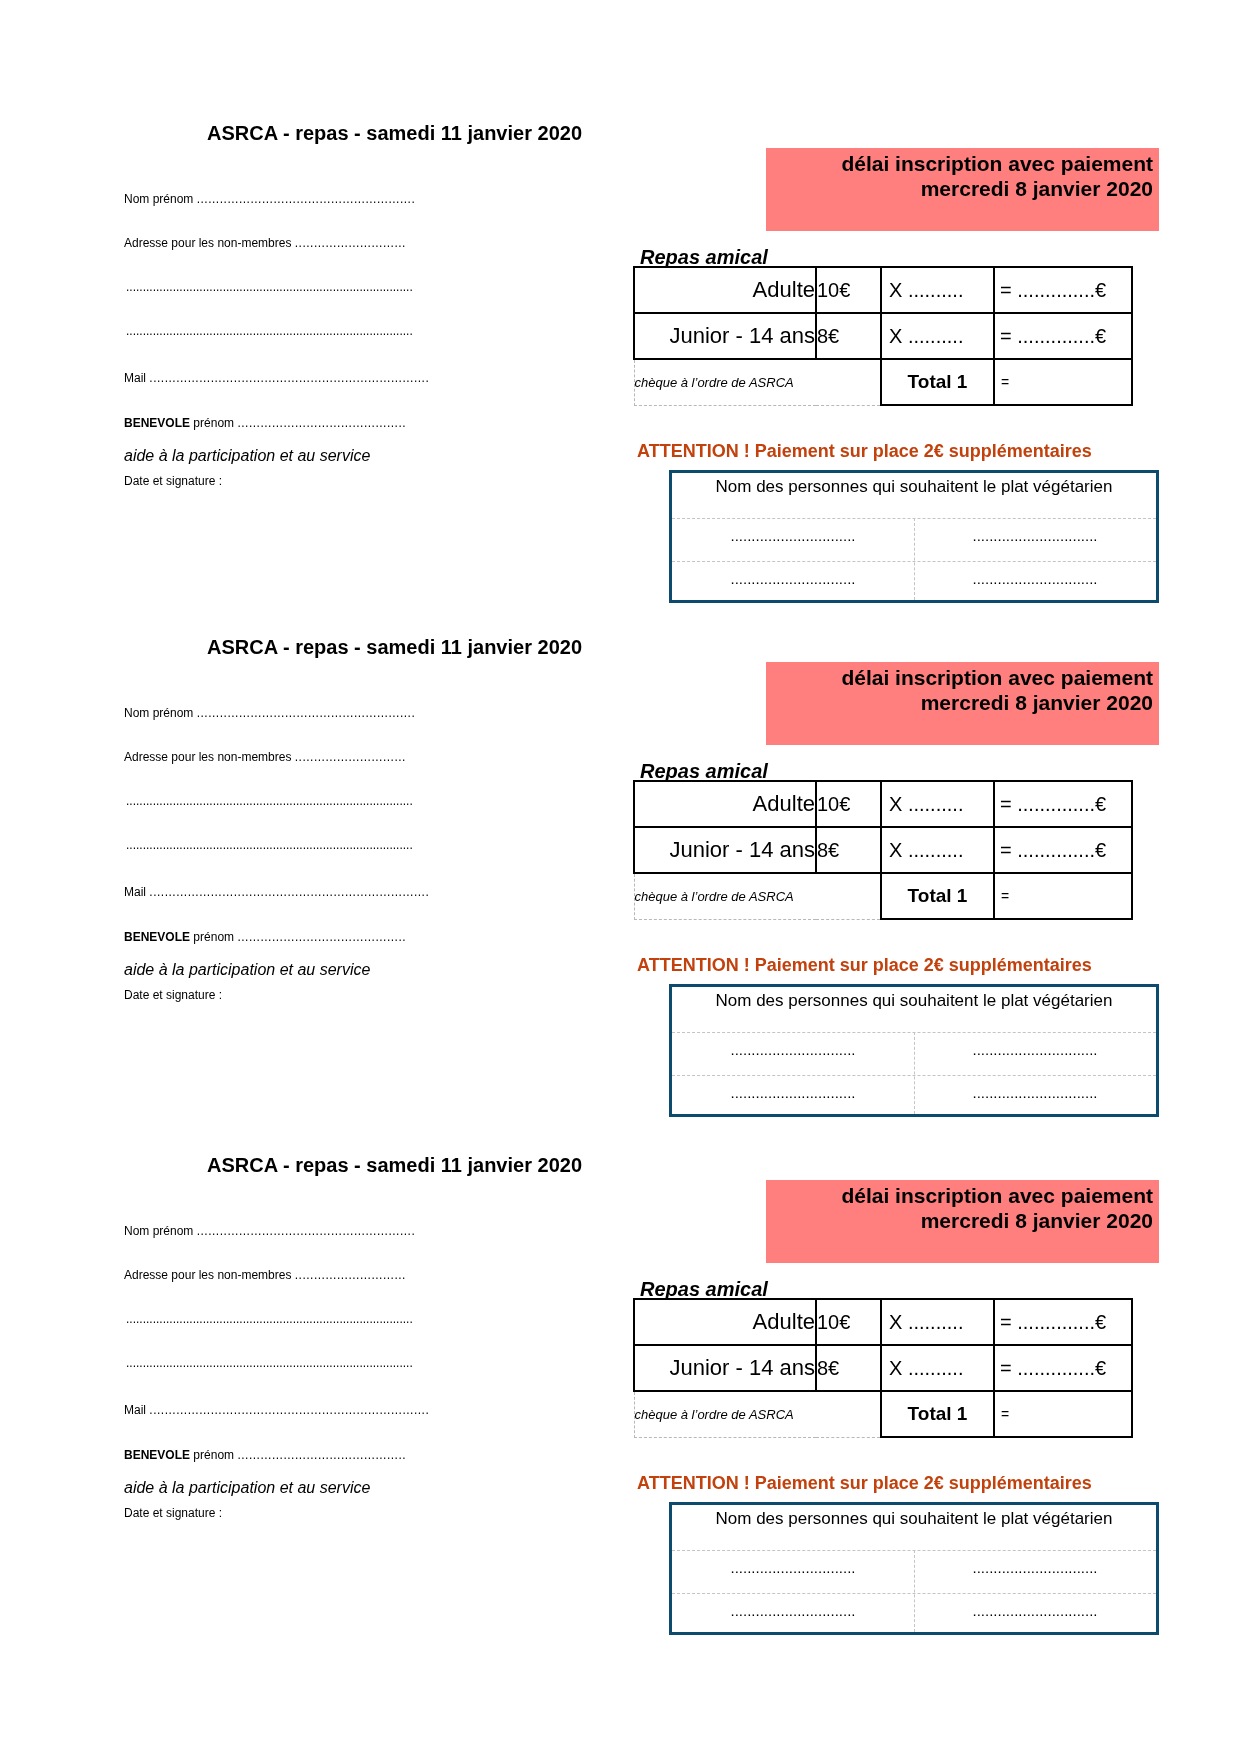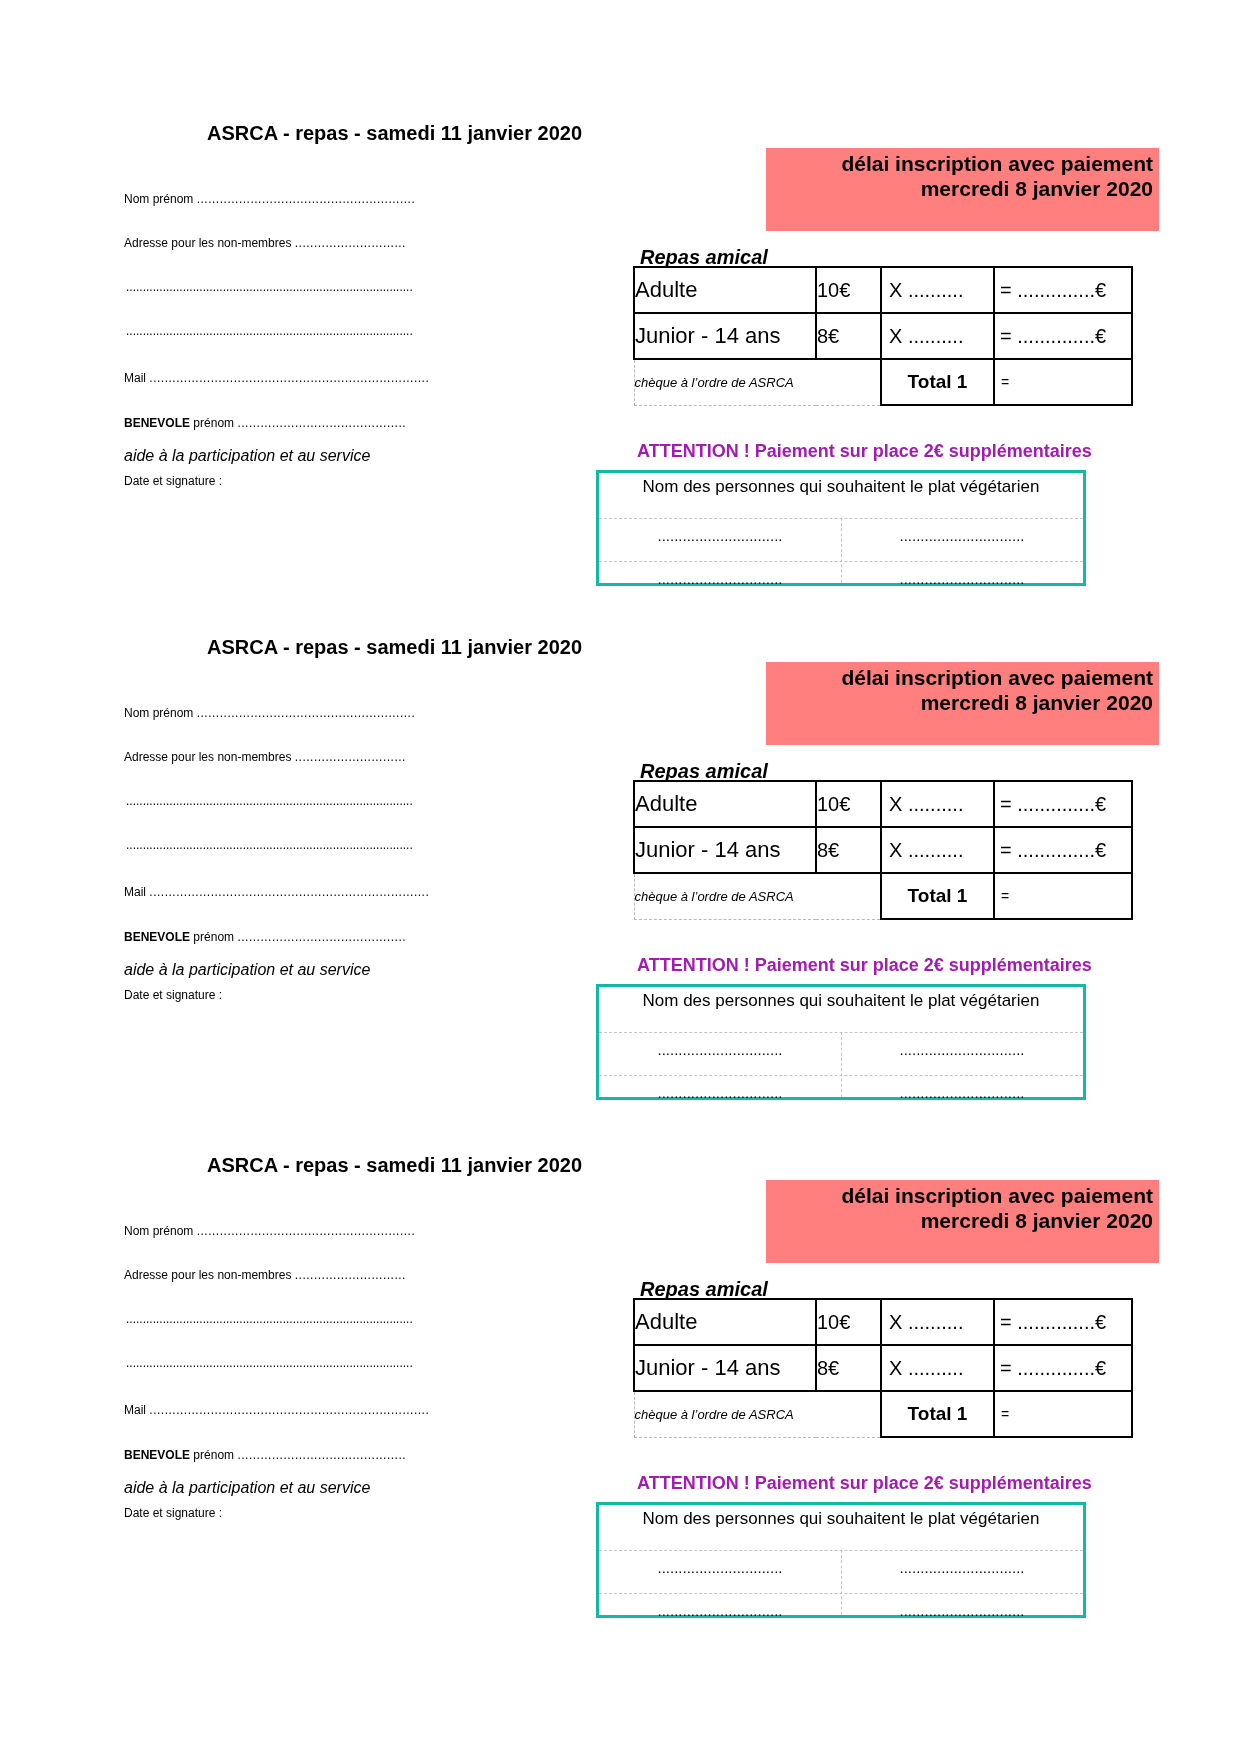--- a/index.html
+++ b/index.html
@@ -9,30 +9,30 @@
     .abs { position: absolute; white-space: nowrap; }
     .title { left: 207px; top: 2px; font-size: 20px; font-weight: bold; }
     .lbl { font-size: 12px; }
     .dots { display: inline-block; overflow: hidden; vertical-align: bottom; letter-spacing: 0.5px; }
     .deadline { left: 766px; top: 28px; width: 393px; height: 83px; background: #ff7f7f;
                 font-size: 21px; font-weight: bold; text-align: right; box-sizing: border-box;
                 padding: 3px 6px 0 0; line-height: 25px; }
     .repas { left: 640px; top: 126px; font-size: 20px; font-weight: bold; font-style: italic; }
     table.meal { position: absolute; left: 633px; top: 146px; border-collapse: collapse; }
     table.meal td { border: 2px solid #000; height: 44px; padding: 0; font-size: 20px; }
-    td.c1 { width: 180px; text-align: left; font-size: 22px !important; }
+    td.c1 { width: 180px; text-align: right; font-size: 22px !important; }
     td.c2 { width: 63px; text-align: left; }
     td.c3 { width: 104px; padding-left: 7px !important; }
     td.c4 { width: 131px; padding-left: 5px !important; }
     table.meal td.cheque { border: 1px dashed #b8b8b8; border-top: 2px solid #000; font-style: italic; font-size: 13px; text-align: left; }
     td.total { text-align: center; font-weight: bold; font-size: 19px !important; }
     td.eq { font-size: 14px !important; padding-left: 6px !important; }
-    .attention { left: 637px; top: 321px; color: #a21caf; font-weight: bold; font-size: 18px; }
-    .veg { position: absolute; left: 596px; top: 350px; width: 490px; height: 116px;
-           border: 3px solid #14b8a6; box-sizing: border-box; }
+    .attention { left: 637px; top: 321px; color: #c2410c; font-weight: bold; font-size: 18px; }
+    .veg { position: absolute; left: 669px; top: 350px; width: 490px; height: 133px;
+           border: 3px solid #0c4a6e; box-sizing: border-box; }
     .veg-head { position: absolute; left: 0; right: 0; top: 4px; text-align: center; font-size: 17px; }
     .veg-line { position: absolute; left: 0; right: 0; border-top: 1px dashed #c4c4c4; }
     .veg-vline { position: absolute; top: 45px; bottom: 0; left: 242px; border-left: 1px dashed #c4c4c4; }
     .veg-cell { position: absolute; font-size: 15px; width: 242px; text-align: center; }
   </style>
 </head>
 <body>
 
 <div id="forms-root">
     <section class="form" style="top: 120px;">

